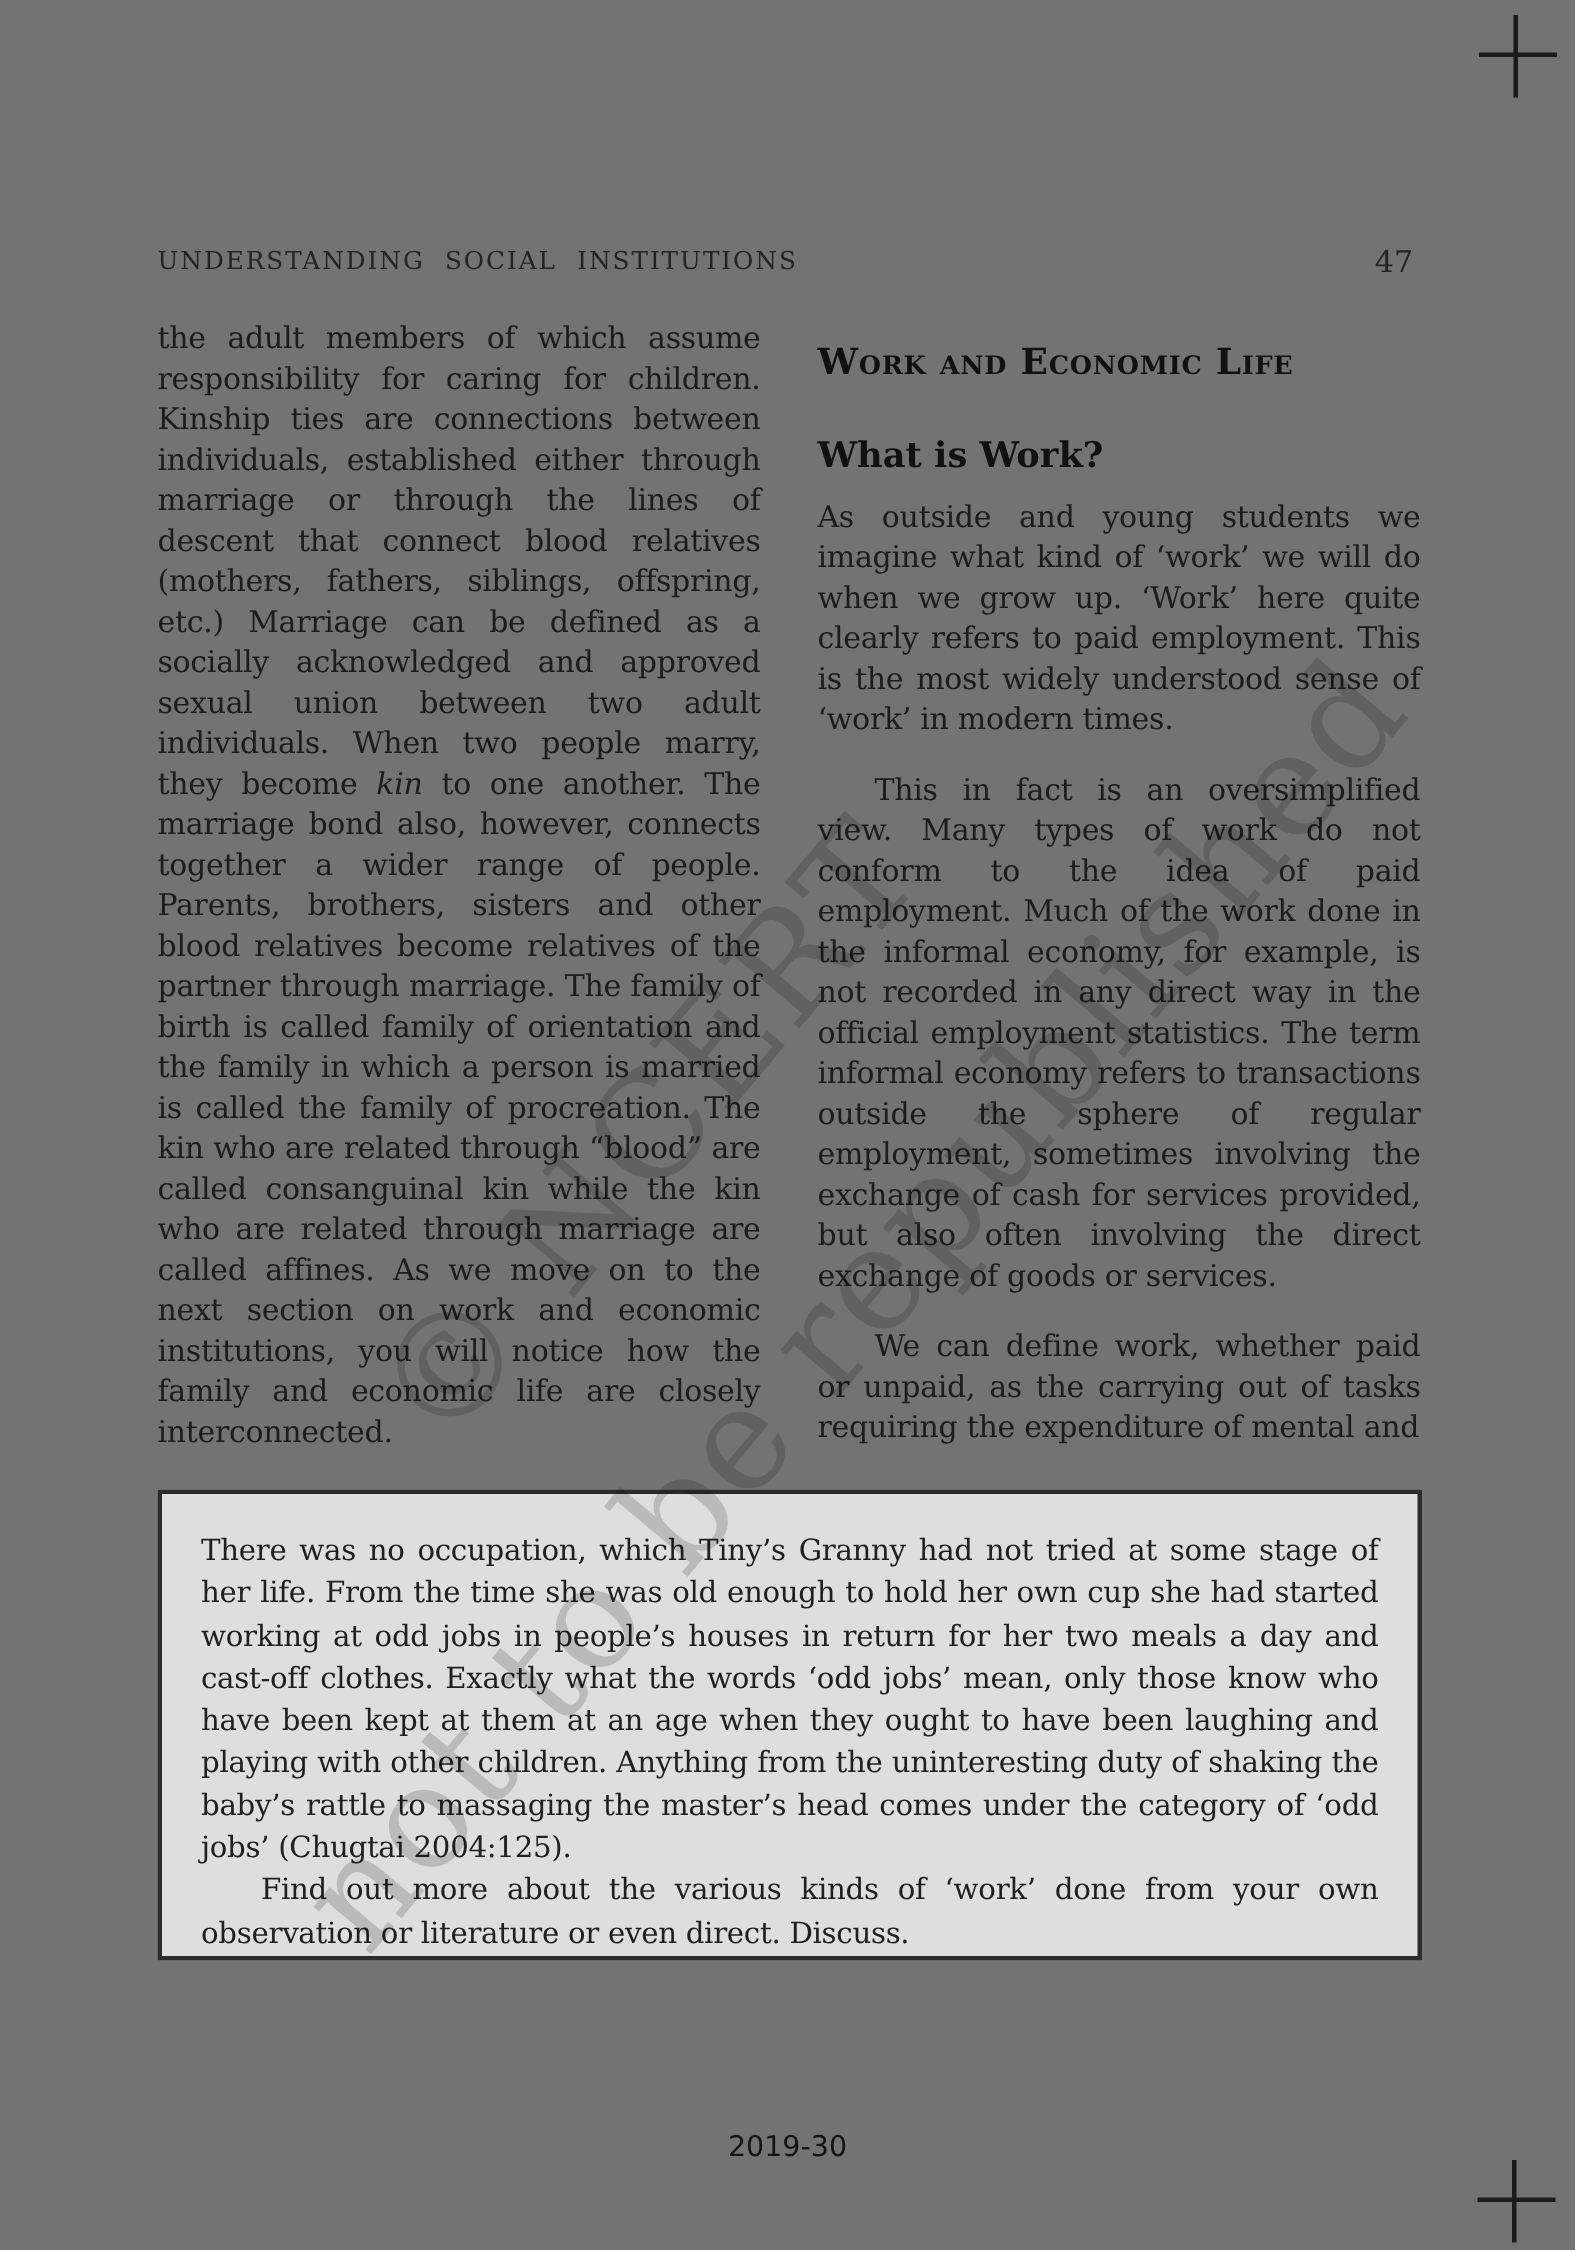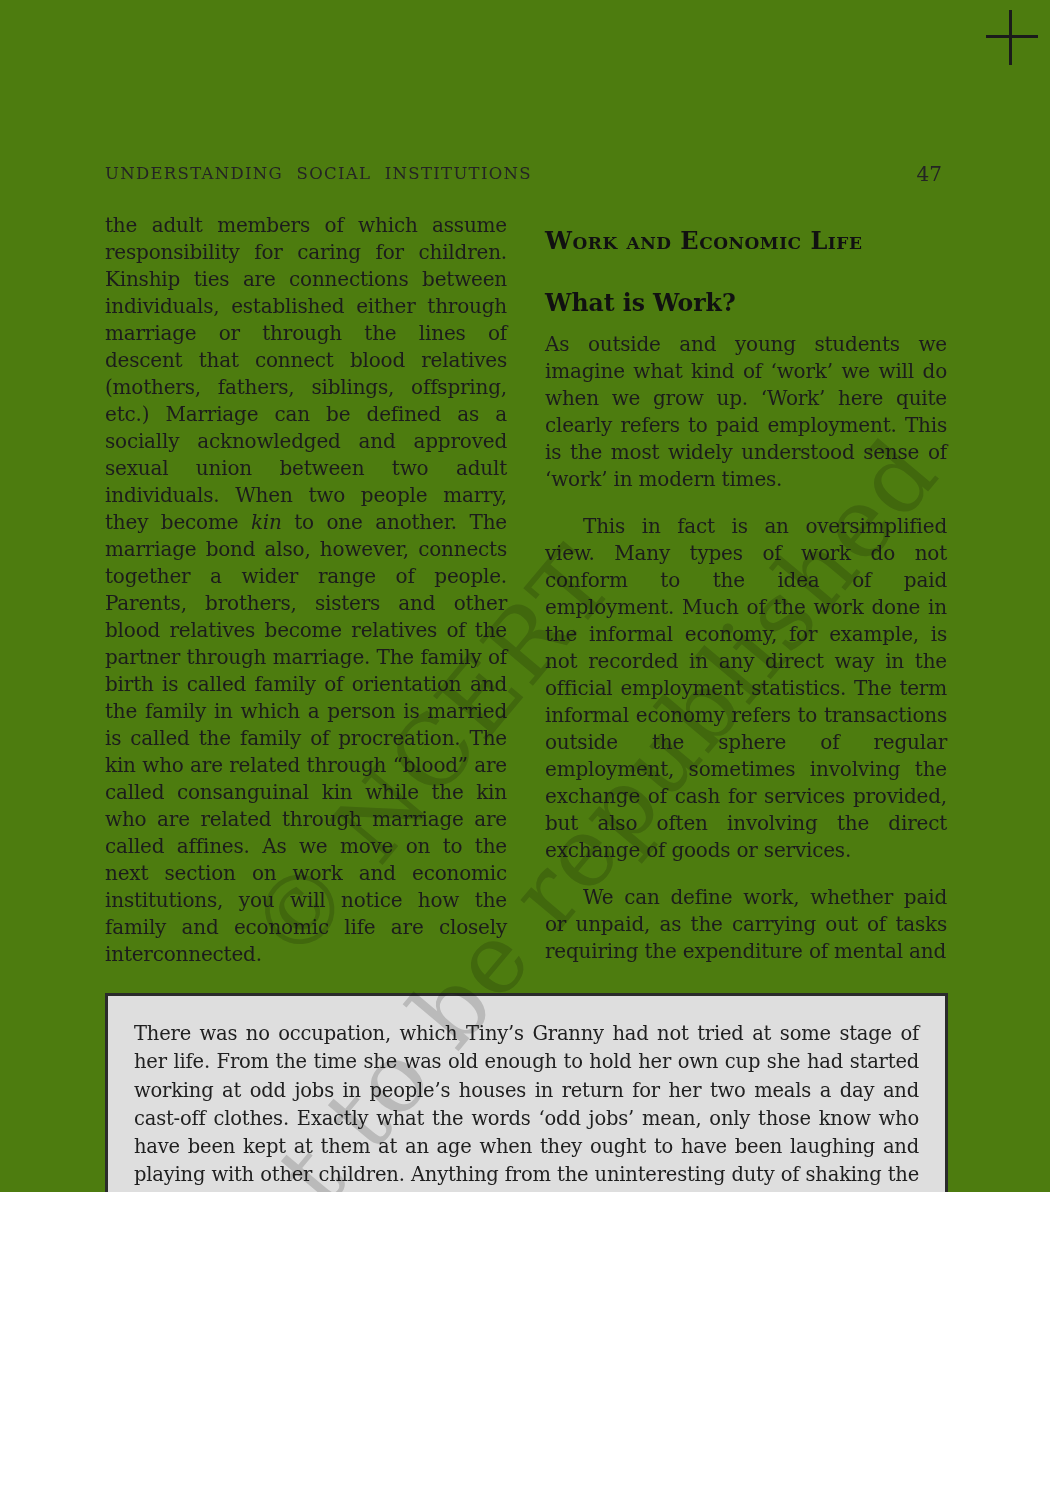--- a/index.html
+++ b/index.html
@@ -1,20 +1,20 @@
 <!DOCTYPE html>
 <html><head>
 <meta charset="utf-8">
 <style>
   html, body { margin: 0; padding: 0; background: #ffffff; }
   .page {
     position: relative;
     width: 1050px;
-    height: 1192px;
-    background: #4d7c0f;
+    height: 1500px;
+    background: #737373;
     font-family: "DejaVu Serif", serif;
     color: #1c1c1c;
     overflow: hidden;
   }
 
   
   .running-head {
     position: absolute;
     left: 105px; top: 164px; width: 843px;
     font-size: 16.5px;

